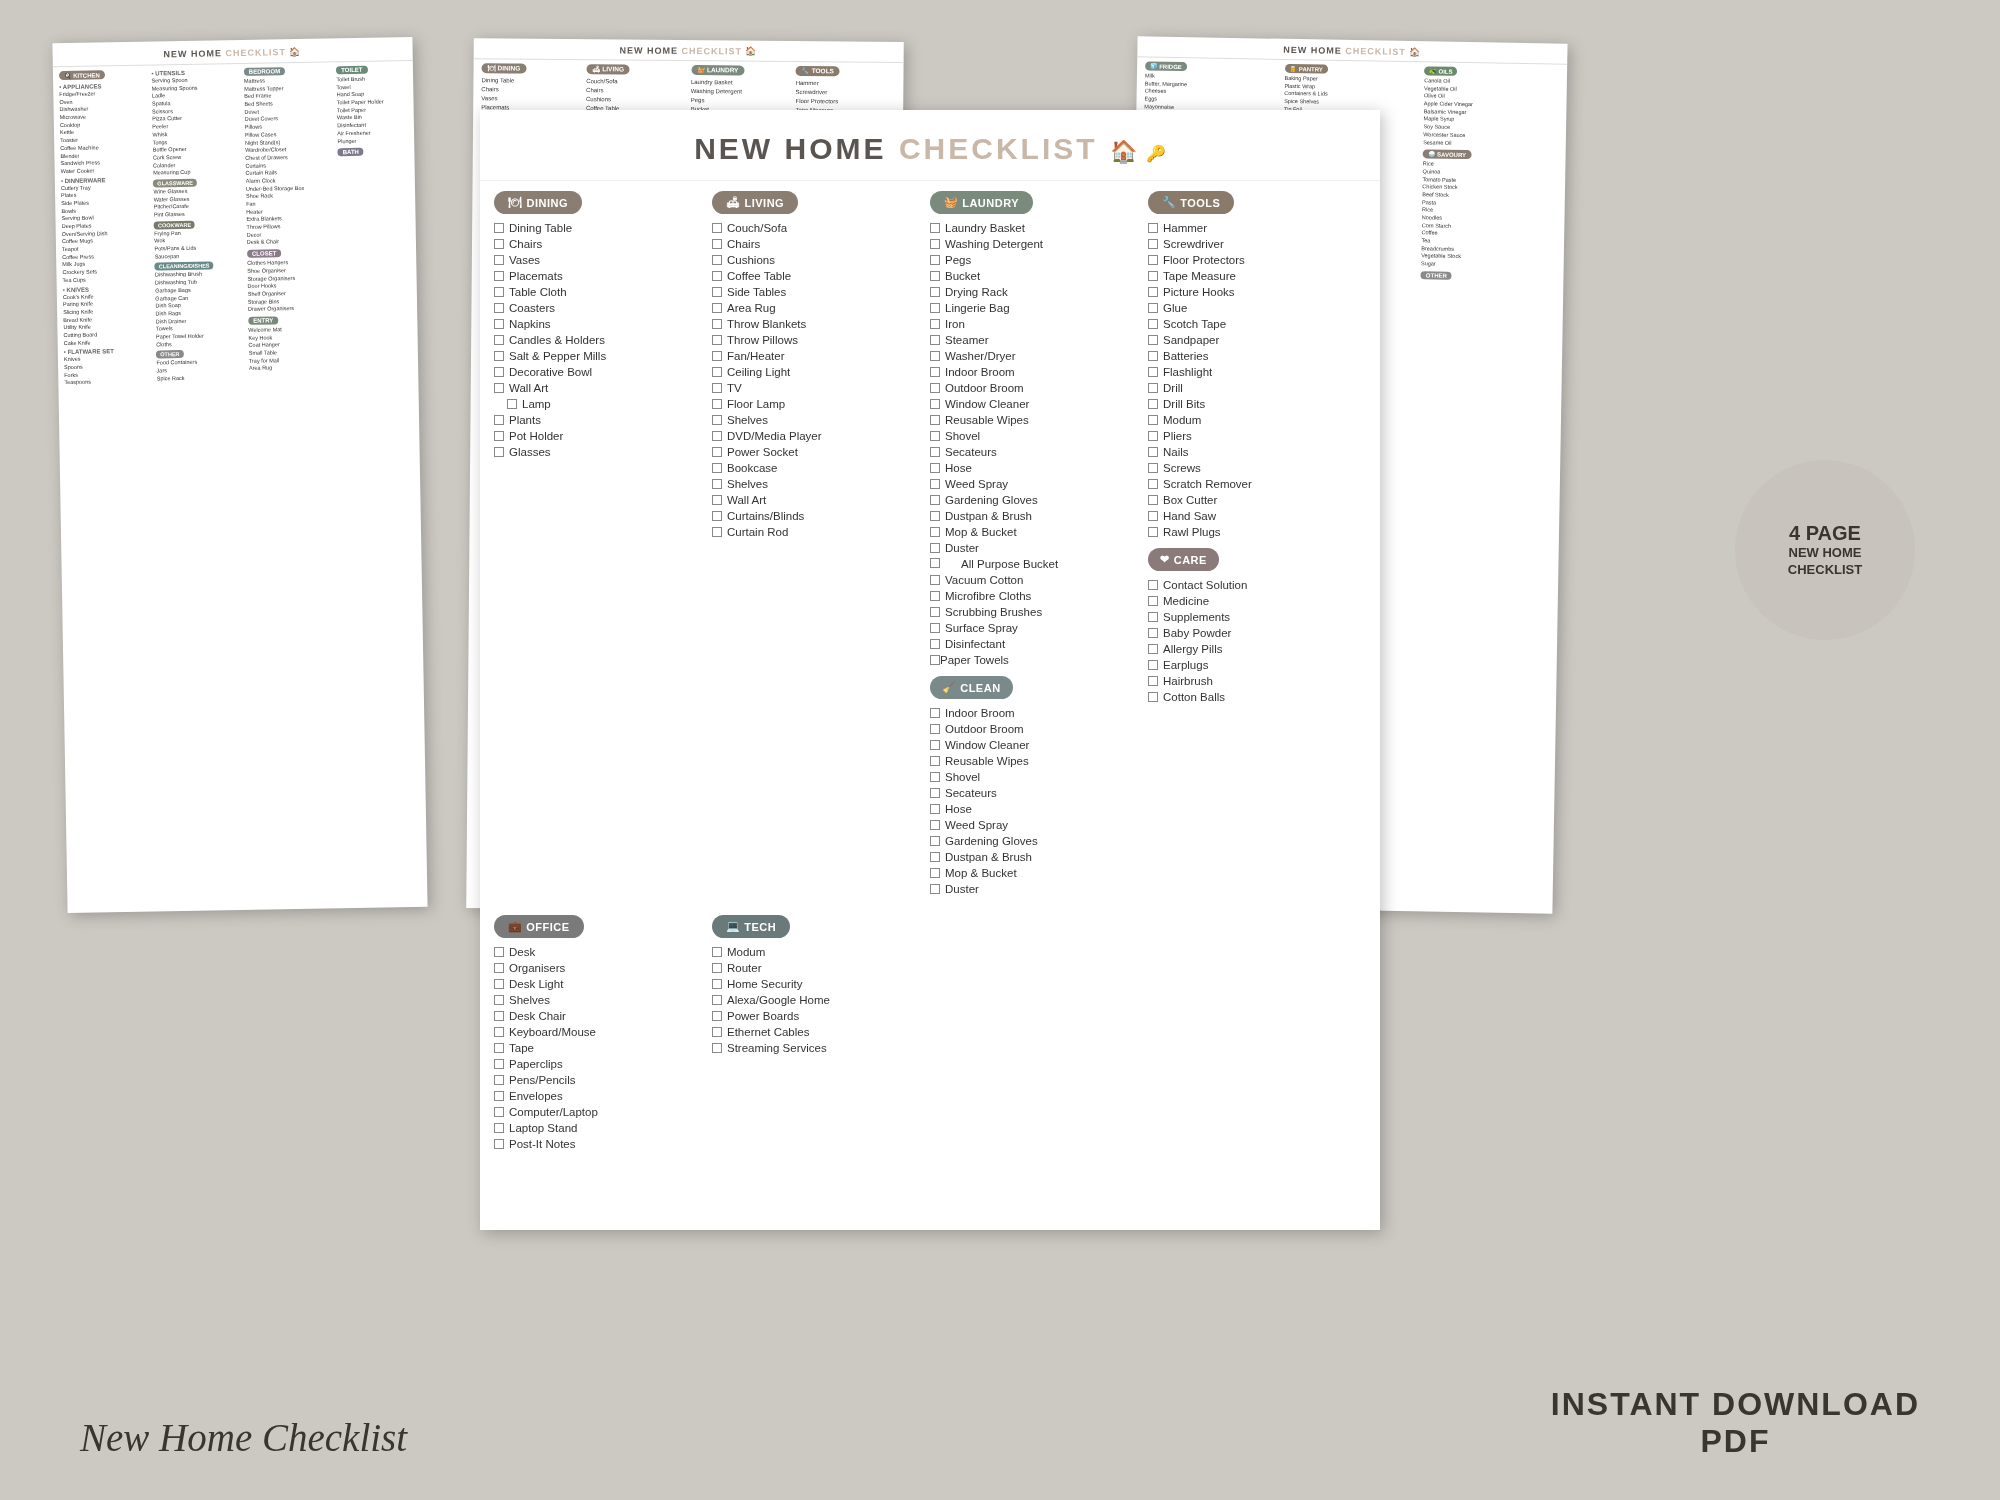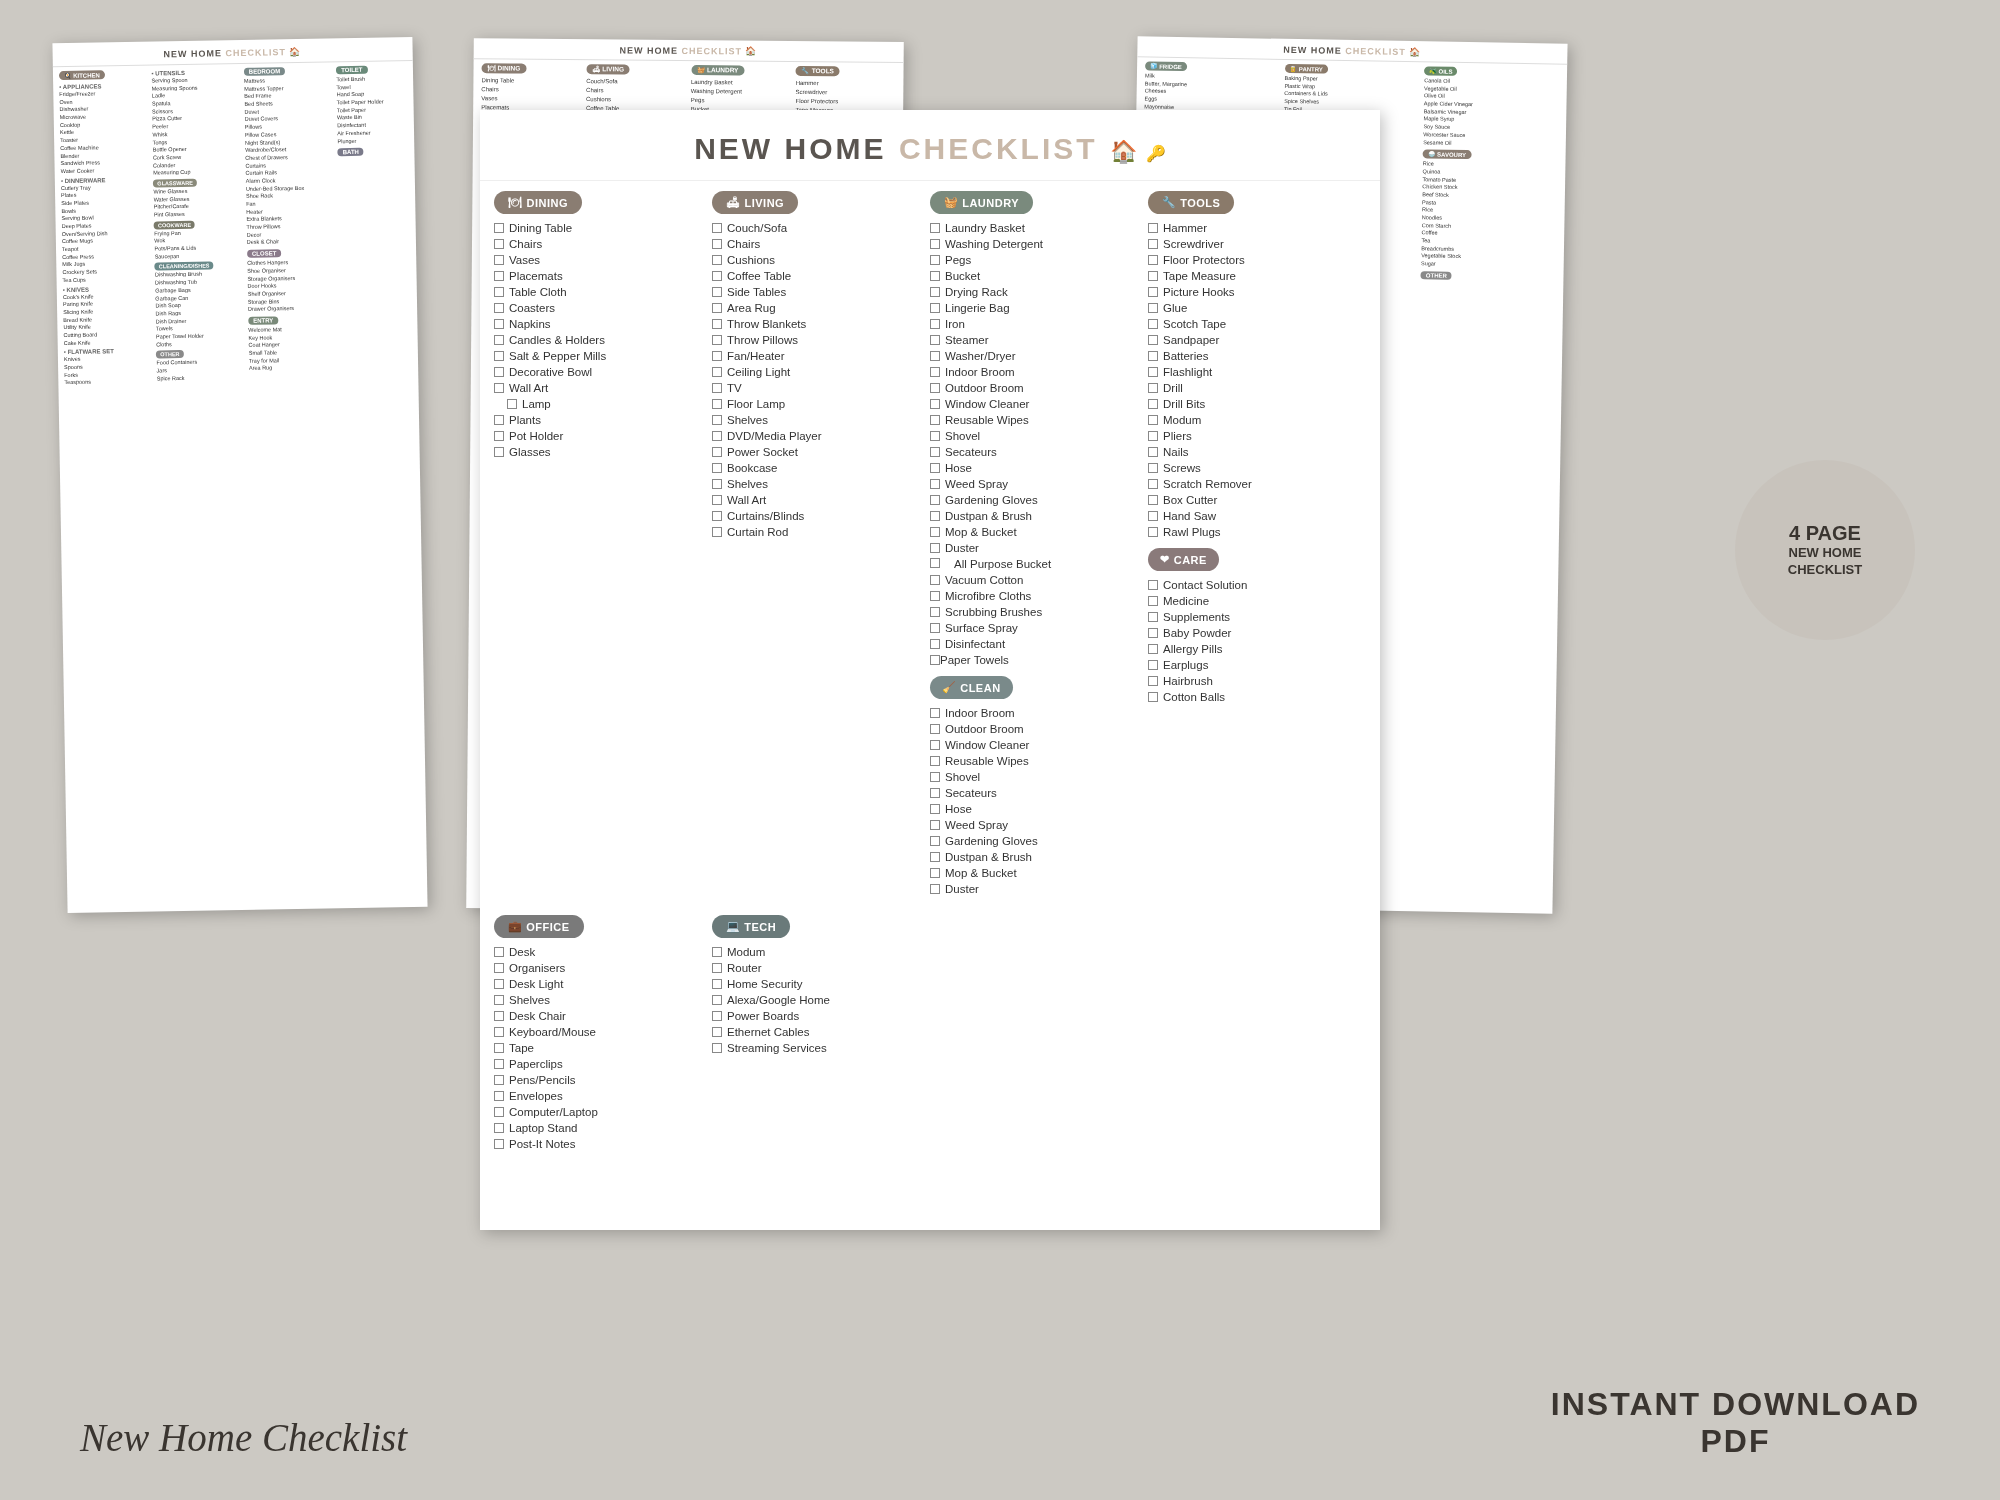--- a/index.html
+++ b/index.html
@@ -502,21 +502,21 @@
               <span>Dustpan &amp; Brush</span>
             </div>
             <div style="display: flex; align-items: center; gap: 5px; margin-bottom: 4px; font-size: 11.5px; color: rgb(51, 51, 51);">
               <div style="width: 10px; height: 10px; border: 1px solid rgb(136, 136, 136); flex-shrink: 0; background: white;"></div>
               <span>Mop &amp; Bucket</span>
             </div>
             <div style="display: flex; align-items: center; gap: 5px; margin-bottom: 4px; font-size: 11.5px; color: rgb(51, 51, 51);">
               <div style="width: 10px; height: 10px; border: 1px solid rgb(136, 136, 136); flex-shrink: 0; background: white;"></div>
               <span>Duster</span>
             </div>
-            <div style="display: flex; align-items: flex-start; gap: 14px; margin-bottom: 4px; font-size: 11.5px; color: rgb(51, 51, 51);">
+            <div style="display: flex; align-items: flex-start; gap: 21px; margin-bottom: 4px; font-size: 11.5px; color: rgb(51, 51, 51);">
               <div style="width: 10px; height: 10px; border: 1px solid rgb(136, 136, 136); flex-shrink: 0; background: white;"></div>
               <span>All Purpose Bucket</span>
             </div>
             <div style="display: flex; align-items: center; gap: 5px; margin-bottom: 4px; font-size: 11.5px; color: rgb(51, 51, 51);">
               <div style="width: 10px; height: 10px; border: 1px solid rgb(136, 136, 136); flex-shrink: 0; background: white;"></div>
               <span>Vacuum Cotton</span>
             </div>
             <div style="display: flex; align-items: center; gap: 5px; margin-bottom: 4px; font-size: 11.5px; color: rgb(51, 51, 51);">
               <div style="width: 10px; height: 10px; border: 1px solid rgb(136, 136, 136); flex-shrink: 0; background: white;"></div>
               <span>Microfibre Cloths</span>

